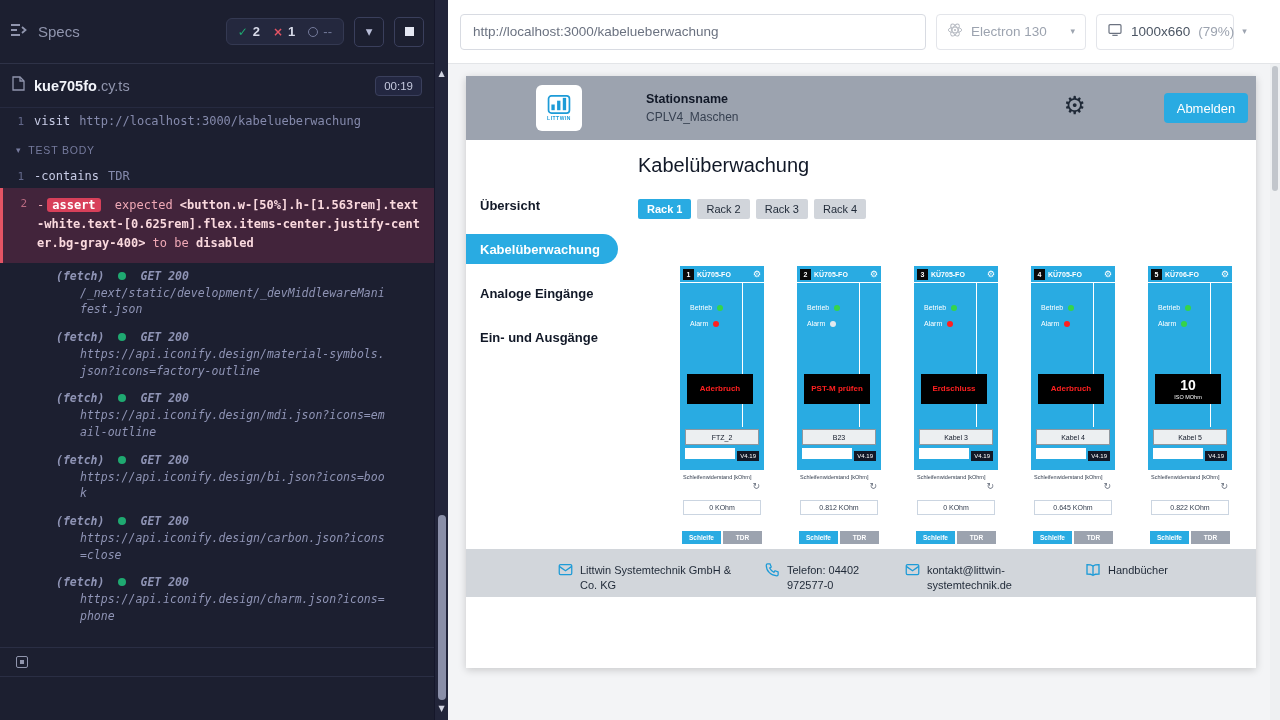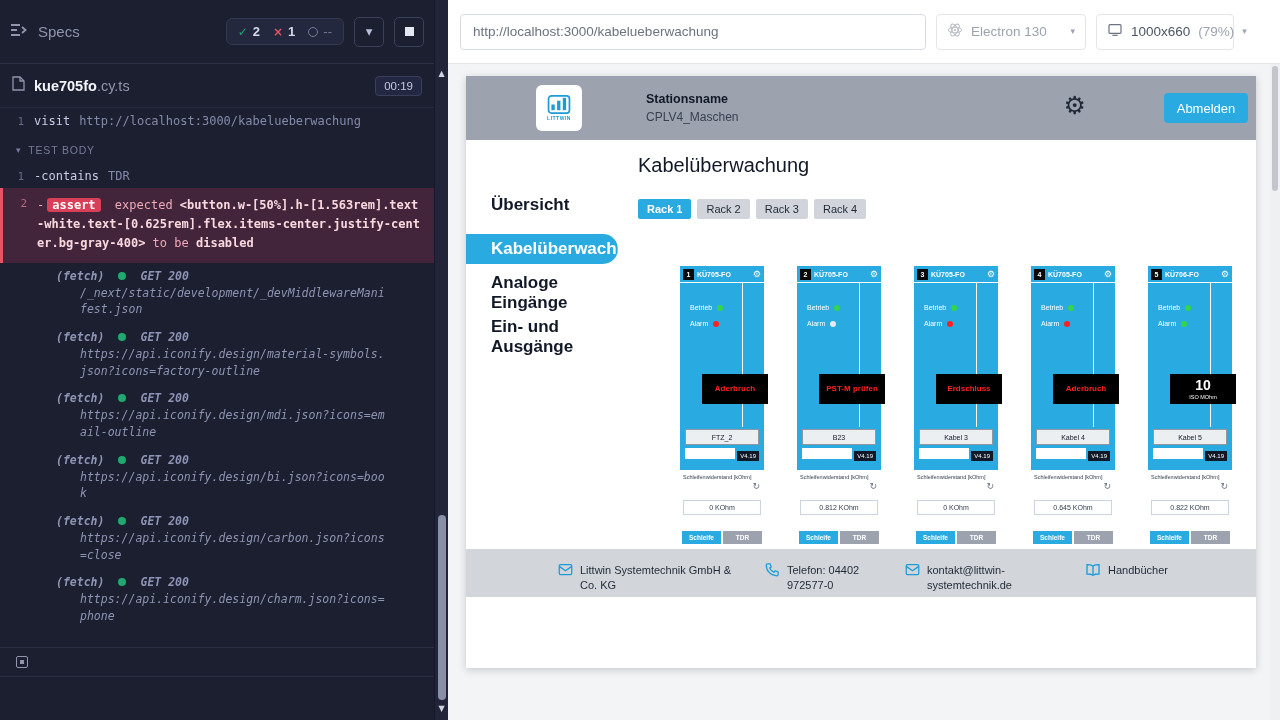--- a/index.html
+++ b/index.html
@@ -74,39 +74,39 @@
   .logo-text { font-size:5px; font-weight:bold; color:#1d9bd7; letter-spacing:.5px; }
   .station { margin-left:64px; }
   .station-label { font-size:12.5px; font-weight:bold; color:#111827; }
   .station-value { font-size:12px; color:#374151; margin-top:4px; }
   .app-gear { position:absolute; right:170px; top:17px; font-size:25px; color:#1f2937; cursor:pointer; }
   .logout-btn { position:absolute; right:8px; top:17px; width:84px; height:30px; background:var(--accent-blue,#29abe2); color:#fff; border:none; border-radius:4px; font-size:13px; font-family:"Liberation Sans",sans-serif; cursor:pointer; }
 
   
   .app-body { height:409px; display:flex; flex:none; }
   .app-sidebar { width:152px; padding-top:50px; flex:none; }
-  .side-item { height:30px; display:flex; align-items:center; padding-left:25px; font-size:17px; font-weight:bold; color:#111827; margin-bottom:14px; cursor:pointer; }
+  .side-item { height:30px; display:flex; align-items:center; padding-left:14px; font-size:13px; font-weight:bold; color:#111827; margin-bottom:14px; cursor:pointer; }
   .side-item.active { background:var(--accent-blue,#29abe2); color:#fff; border-radius:0 16px 16px 0; }
   .app-main { flex:1; padding:14px 0 0 20px; }
   .app-title { font-size:20px; font-weight:500; color:#111827; }
   .tabs { display:flex; gap:6px; margin-top:22px; }
   .tab { height:20px; padding:0 9px; display:flex; align-items:center; font-size:11px; border-radius:2px; background:#d1d5db; color:#1f2937; cursor:pointer; }
   .tab.active { background:var(--accent-blue,#29abe2); color:#fff; font-weight:bold; }
 
   .cards { display:flex; gap:33px; margin:47px 0 0 42px; }
   .card { width:84px; height:282px; background:var(--accent-blue,#29abe2); position:relative; flex:none; }
   .card-head { height:17px; display:flex; align-items:center; padding:0 3px; gap:3px; border-bottom:1px solid #fff; }
   .card-num { width:11px; height:11px; background:#0a0a0a; color:#fff; font-size:7px; font-weight:bold; display:flex; align-items:center; justify-content:center; flex:none; }
   .card-model { font-size:7px; font-weight:bold; color:#fff; white-space:nowrap; }
   .card-gear { margin-left:auto; color:#fff; font-size:9px; cursor:pointer; }
   .vline { position:absolute; left:62px; top:17px; width:1px; height:144px; background:#fff; }
   .led-row { position:absolute; left:10px; display:flex; align-items:center; gap:5px; color:#fff; font-size:7px; }
   .led-betrieb { top:38px; } .led-alarm { top:54px; }
   .led { width:6px; height:6px; border-radius:50%; background:#ccc; flex:none; }
-  .status-box { position:absolute; left:22px; top:108px; width:66px; height:30px; background:#000; display:flex; flex-direction:column; align-items:center; justify-content:center; text-align:center; }
+  .status-box { position:absolute; left:7px; top:108px; width:66px; height:30px; background:#000; display:flex; flex-direction:column; align-items:center; justify-content:center; text-align:center; }
   .status-text { color:#ff2020; font-size:8px; font-weight:bold; line-height:1.1; padding:0 2px; }
   .status-main { color:#fff; font-size:14px; font-weight:bold; line-height:1.1; }
   .status-sub { color:#fff; font-size:5.5px; margin-top:1px; }
   .cable-box { position:absolute; left:5px; top:163px; width:74px; height:16px; background:#eceff1; border:1px solid #90979e; display:flex; align-items:center; justify-content:center; font-size:7px; color:#111827; }
   .vrow { position:absolute; left:5px; top:182px; width:74px; display:flex; align-items:flex-start; gap:2px; }
   .white-strip { flex:1; height:11px; background:#fff; }
   .version-badge { background:#111827; color:#fff; font-size:6px; padding:2px 3px; margin-top:3px; }
   .card-panel { position:absolute; left:0; top:204px; width:84px; height:78px; background:#fff; }
   .loop-label { position:absolute; top:4px; left:3px; right:2px; font-size:5.5px; color:#374151; }
   .refresh-icon { position:absolute; top:12px; right:4px; font-size:9px; color:#6b7280; cursor:pointer; }

